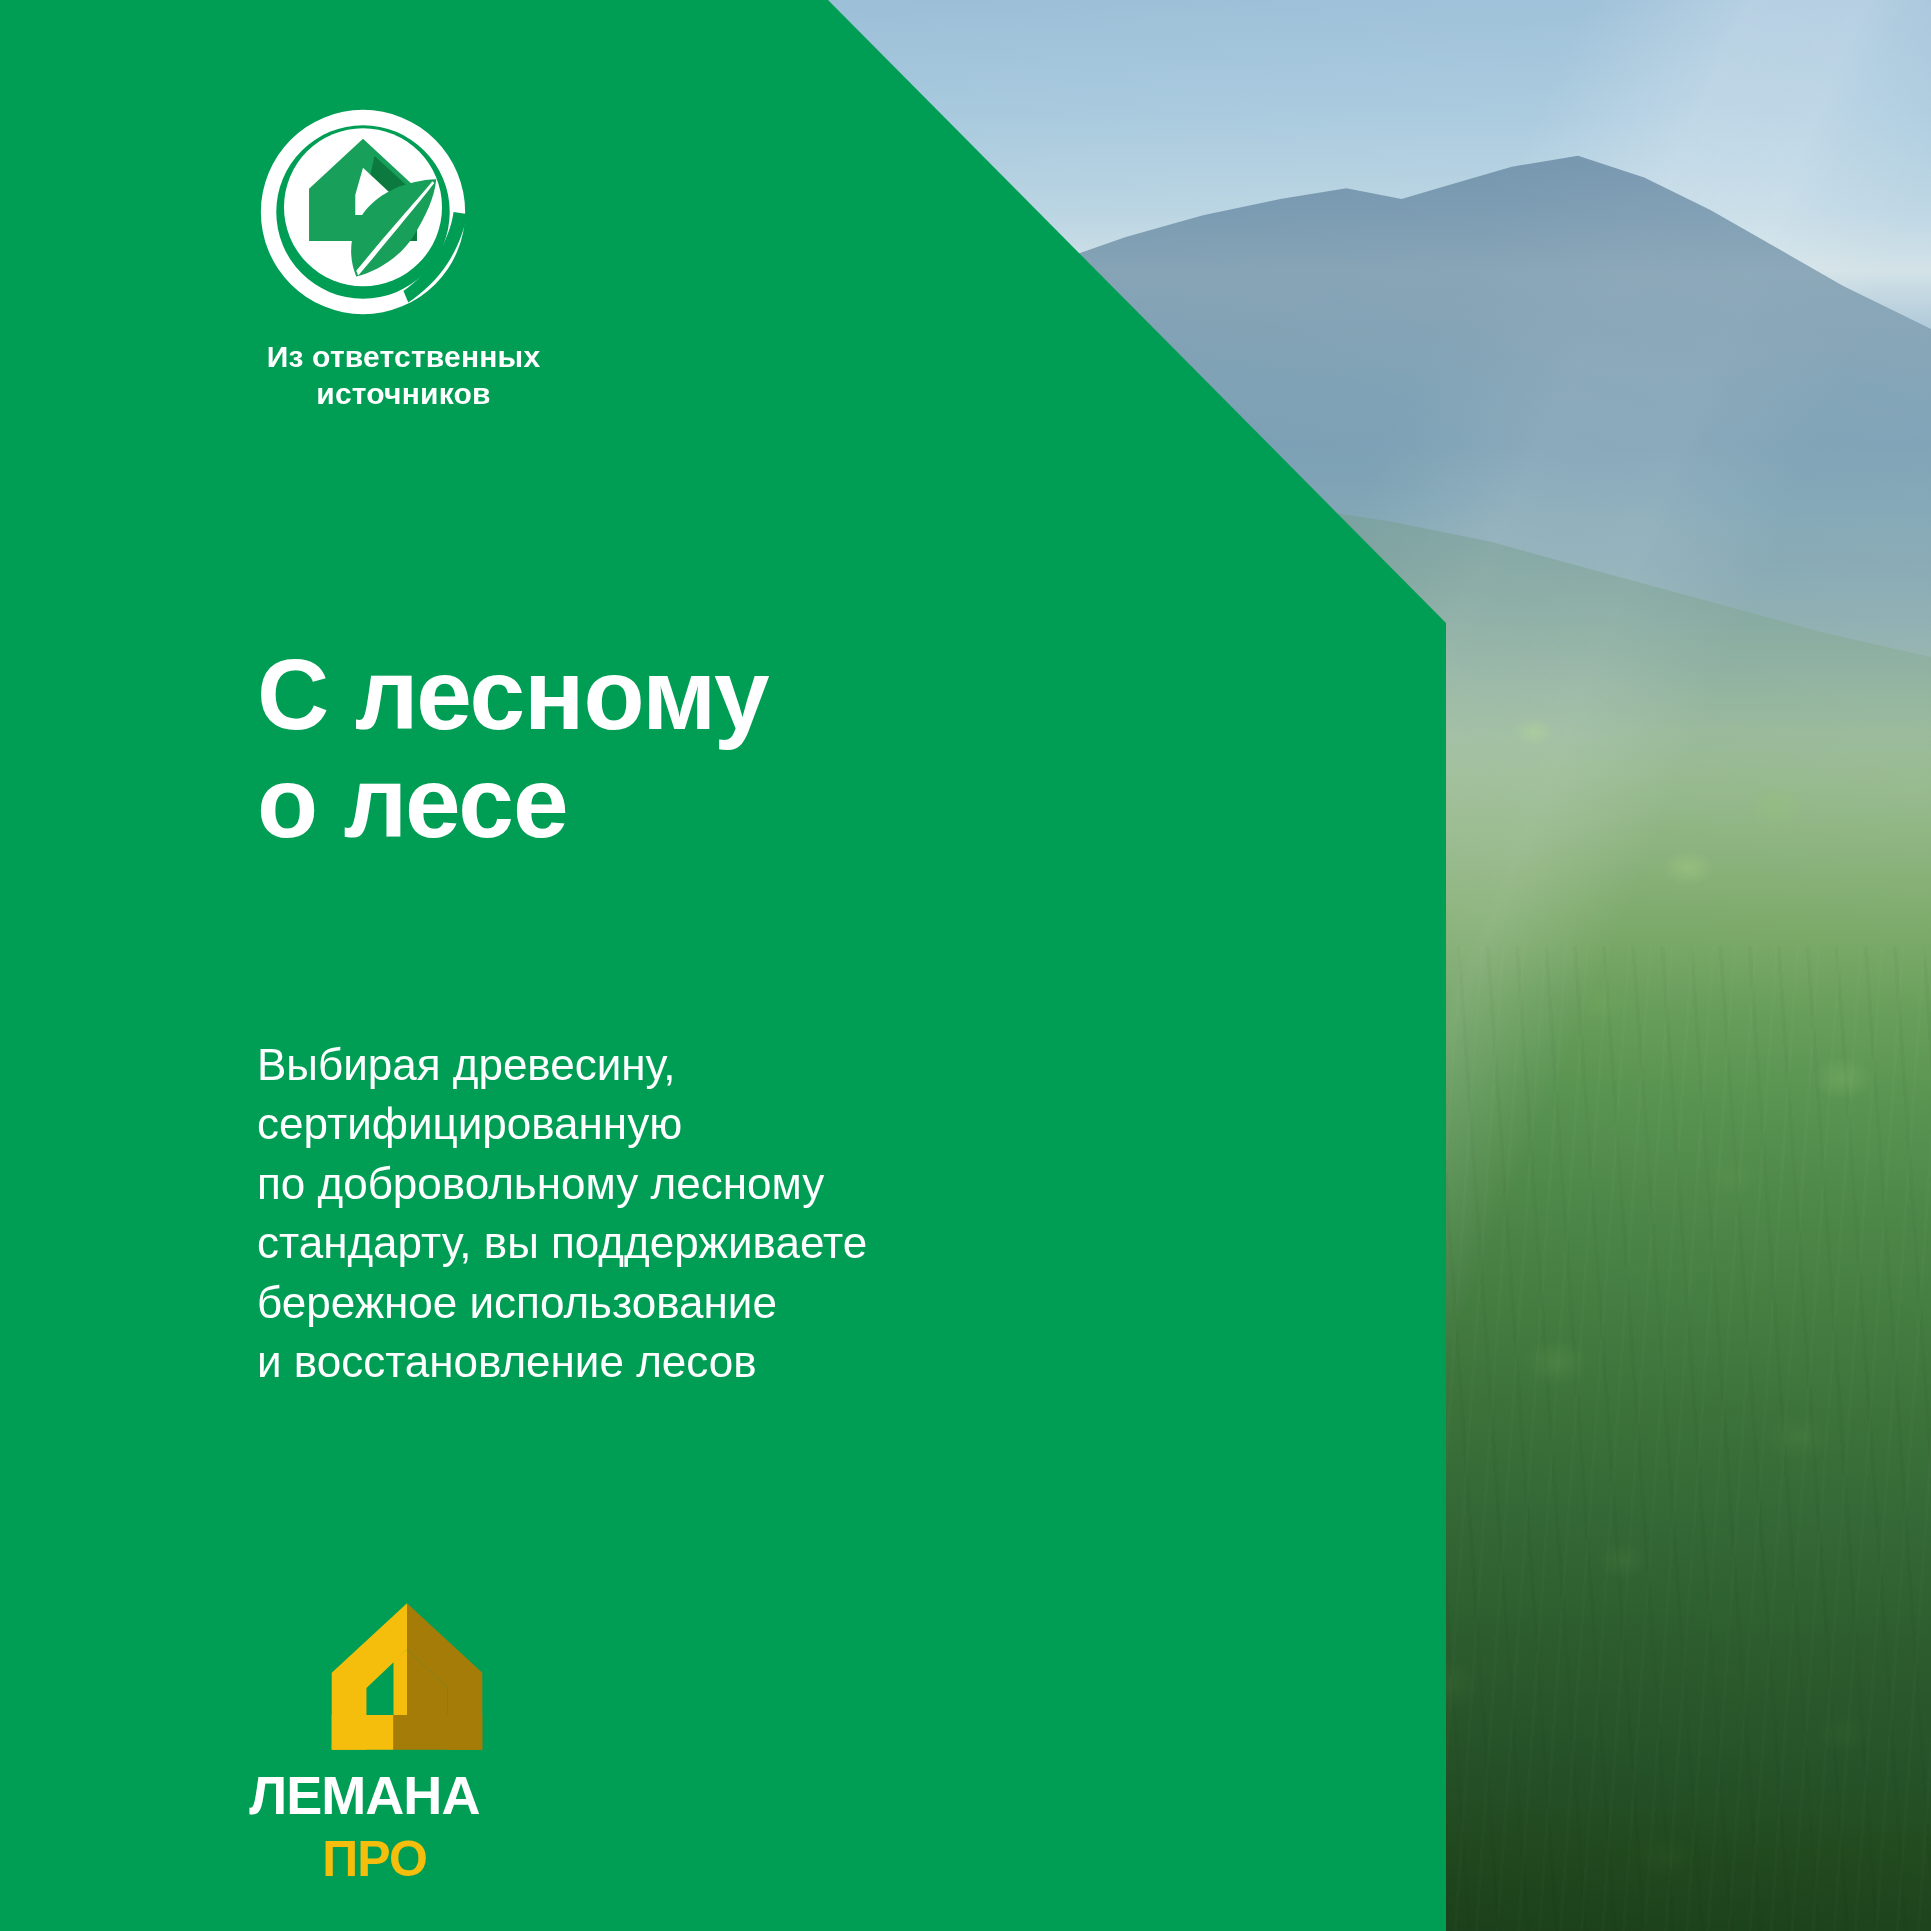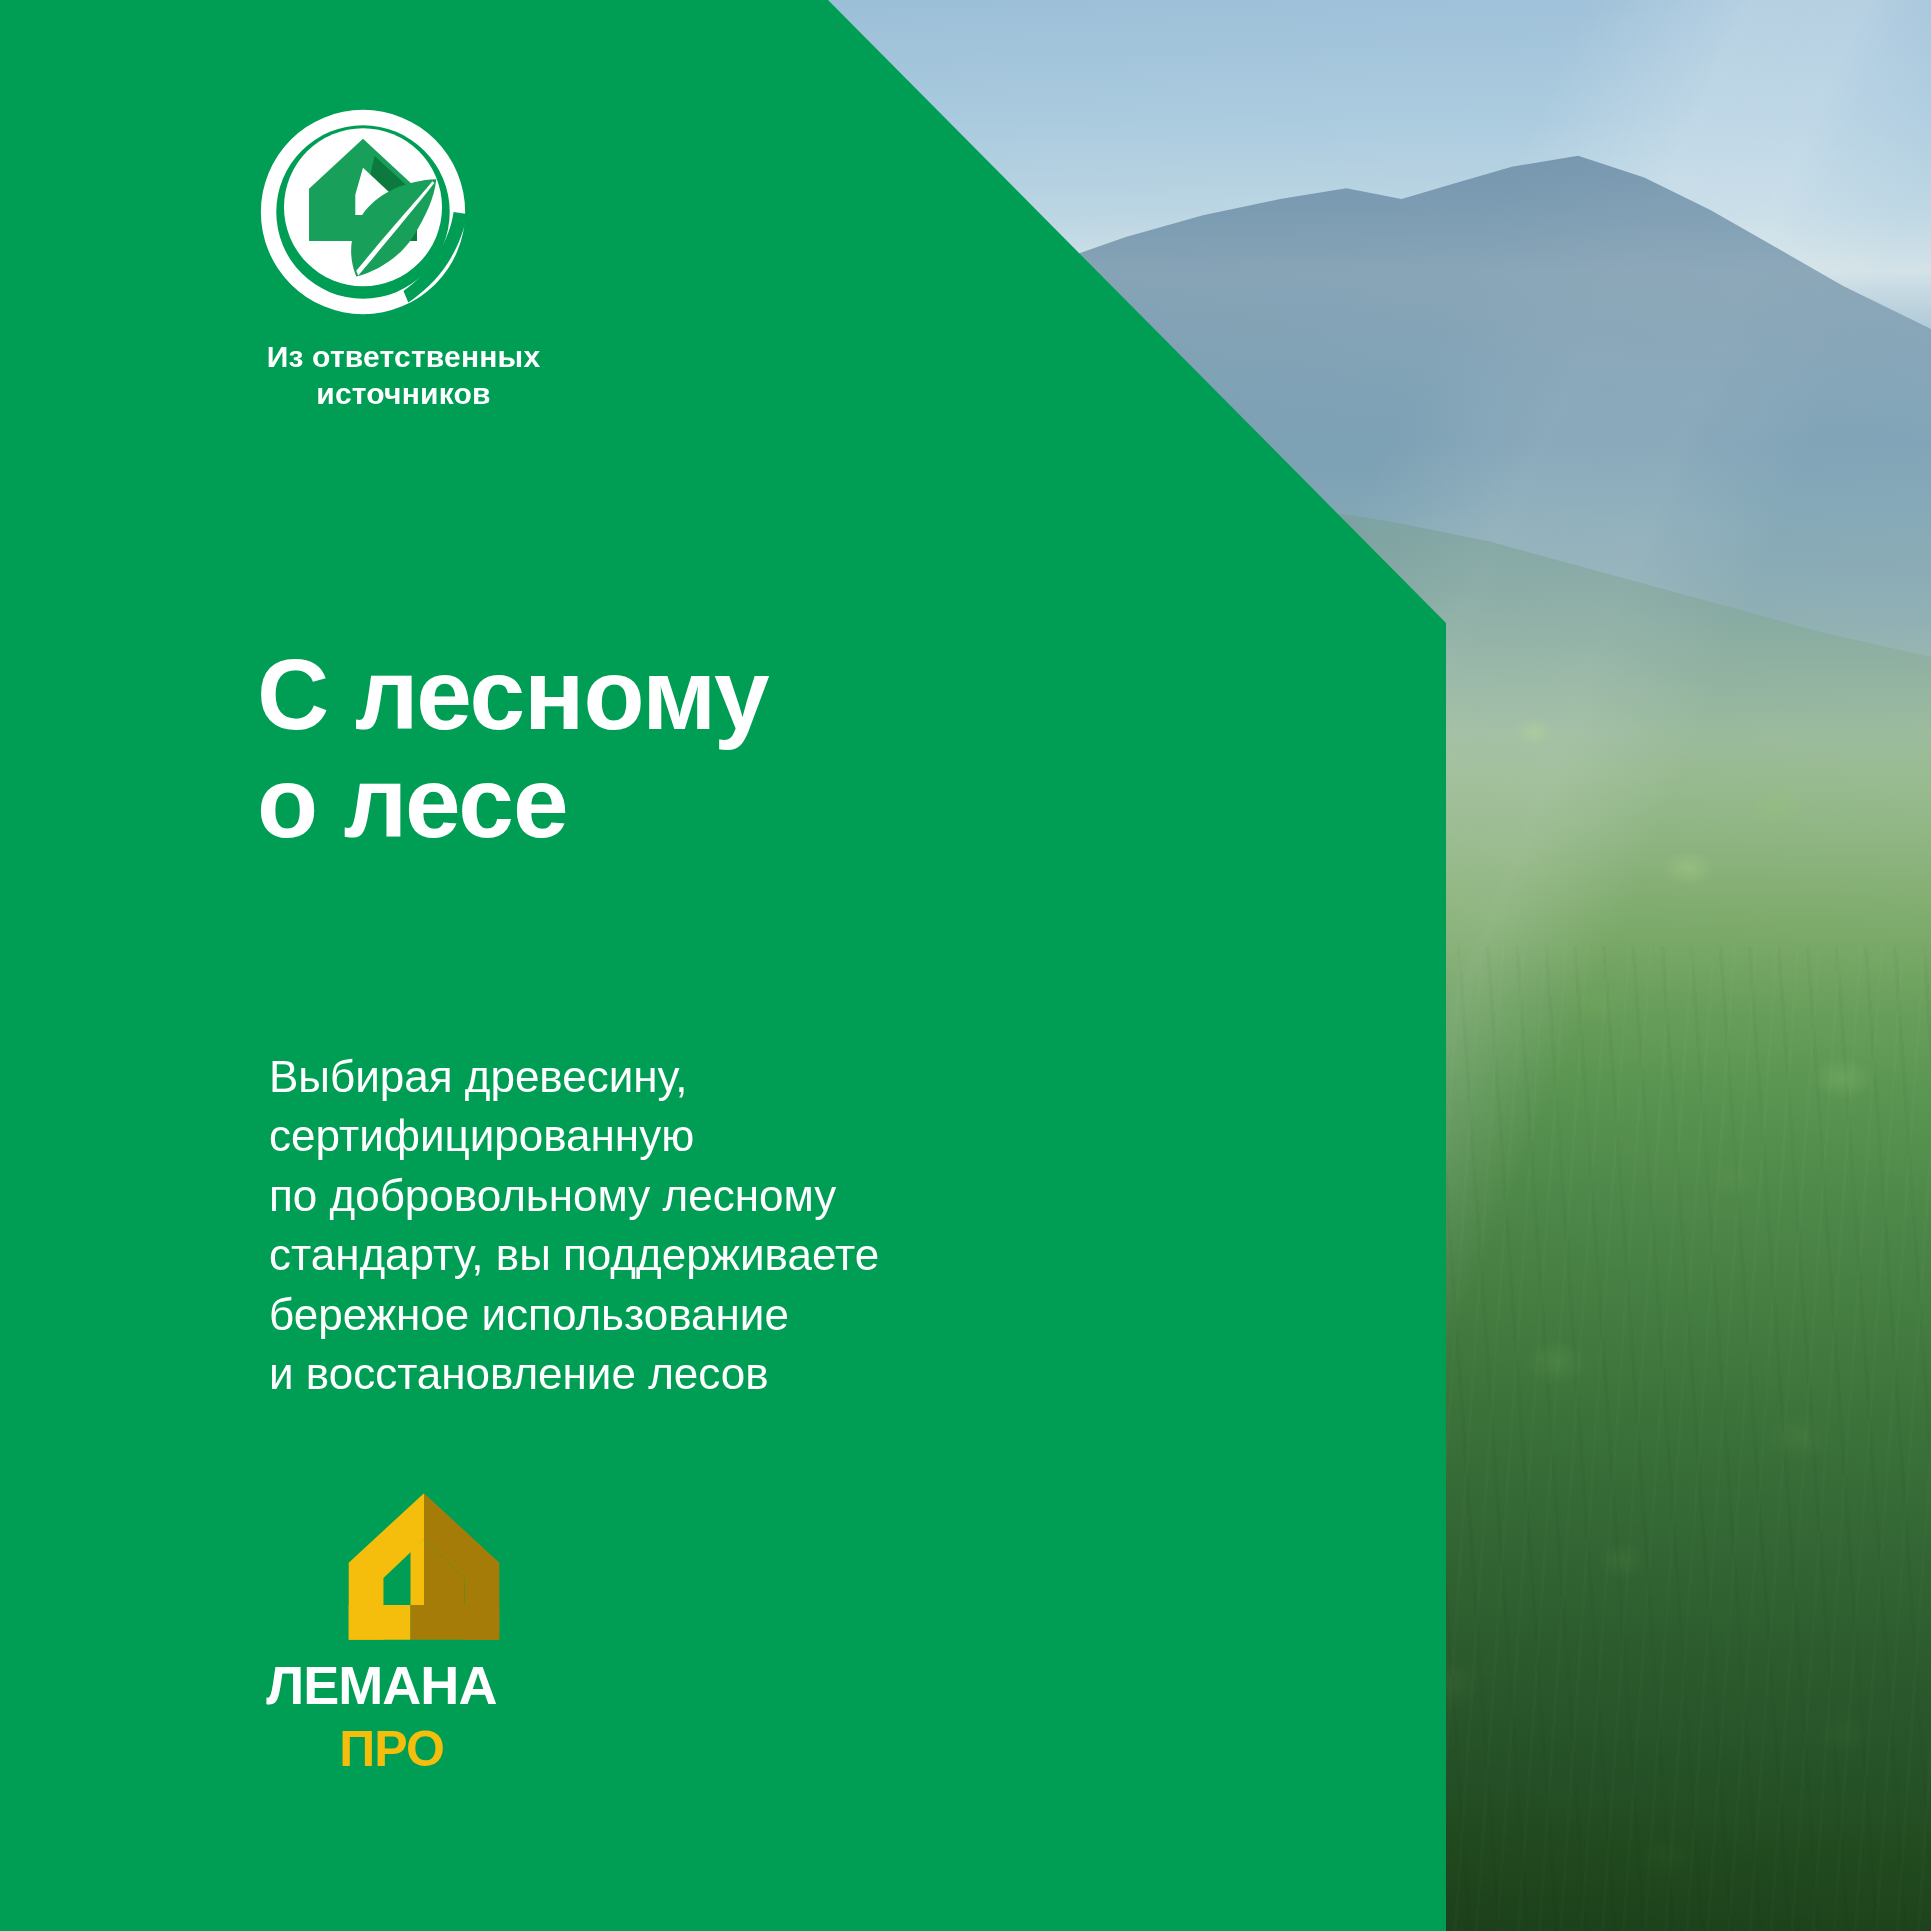--- a/index.html
+++ b/index.html
@@ -183,30 +183,29 @@
   .body-copy {
     position: absolute;
     left: 257px;
     top: 1035px;
     width: 753px;
     color: #ffffff;
     font-size: 44px;
     font-weight: normal;
     line-height: 1.35;
     white-space: pre-line;
-    margin: 12px;
+    margin: 0;
   }
 
   
   .brand {
     position: absolute;
     left: 249px;
-    top: 1491px;
+    top: 1601px;
     width: 348px;
-    margin-left: 17px;
   }
   .brand-house {
     display: block;
     width: 166px;
     height: 151px;
     margin-left: 75px;
   }
   .brand-word {
     display: block;
     width: 319px;

